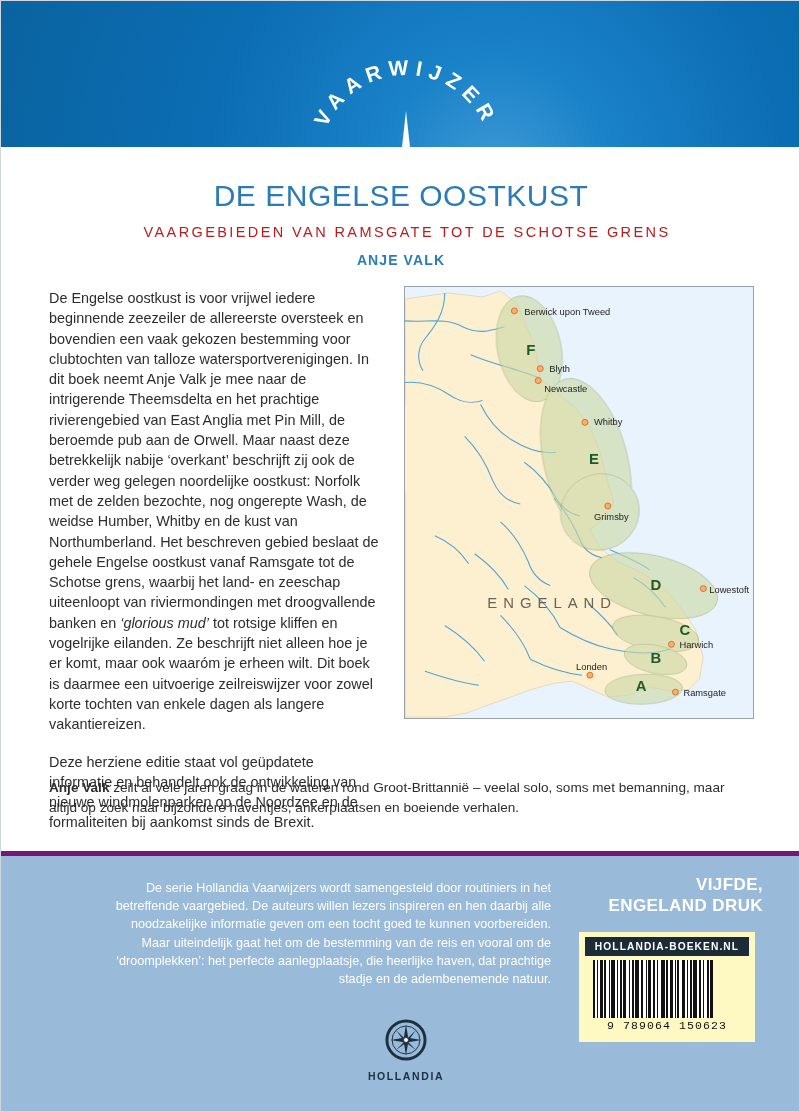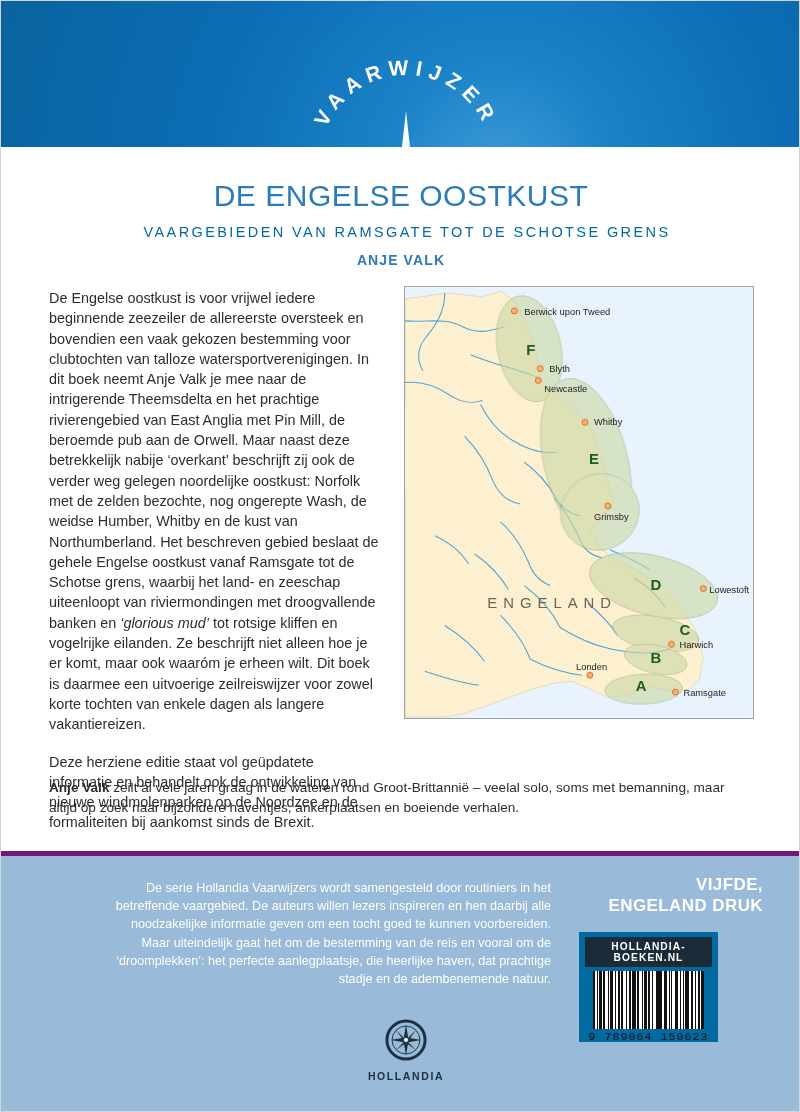--- a/index.html
+++ b/index.html
@@ -31,21 +31,21 @@
   .logo-wrap svg { display: block; }
 
   
   .title-block { position: absolute; left: 0; top: 178px; width: 800px; text-align: center; }
   .book-title {
     font-size: 30px; font-weight: normal; color: #2b7cb6;
     letter-spacing: 0.5px;
   }
   .book-subtitle {
     margin-top: 11px;
-    font-size: 14.5px; color: #0369a1; letter-spacing: 2.4px; padding-left: 12px;
+    font-size: 14.5px; color: #b91c1c; letter-spacing: 2.4px; padding-left: 12px;
   }
   .book-author {
     margin-top: 12px;
     font-size: 14px; font-weight: bold; color: #2b7cb6; letter-spacing: 1.1px;
   }
 
   
   .body-text {
     position: absolute; left: 48px; top: 287px;
     width: 330px;
@@ -86,22 +86,22 @@
   .edition {
     position: absolute; left: 570px; top: 18px;
     width: 192px; text-align: right;
     font-size: 17px; font-weight: bold; color: #ffffff;
     line-height: 21px; letter-spacing: 0.4px;
   }
 
   
   .barcode-box {
     position: absolute; left: 578px; top: 76px;
-    width: 139px; height: 110px;
-    background: #0369a1;
+    width: 176px; height: 110px;
+    background: #fef9c3;
     padding: 5px 6px 3px 6px;
   }
   .bc-url {
     background: #1c2b38; color: #ffffff;
     font-size: 10.2px; font-weight: bold; letter-spacing: 1.1px;
     text-align: center; padding: 4px 0 4px 0;
   }
   .bc-bars { height: 58px; margin-top: 4px; display: flex; align-items: flex-end; padding: 0 8px; }
   .bc-bars i { display: block; height: 100%; background: #111; }
   .bc-num {

